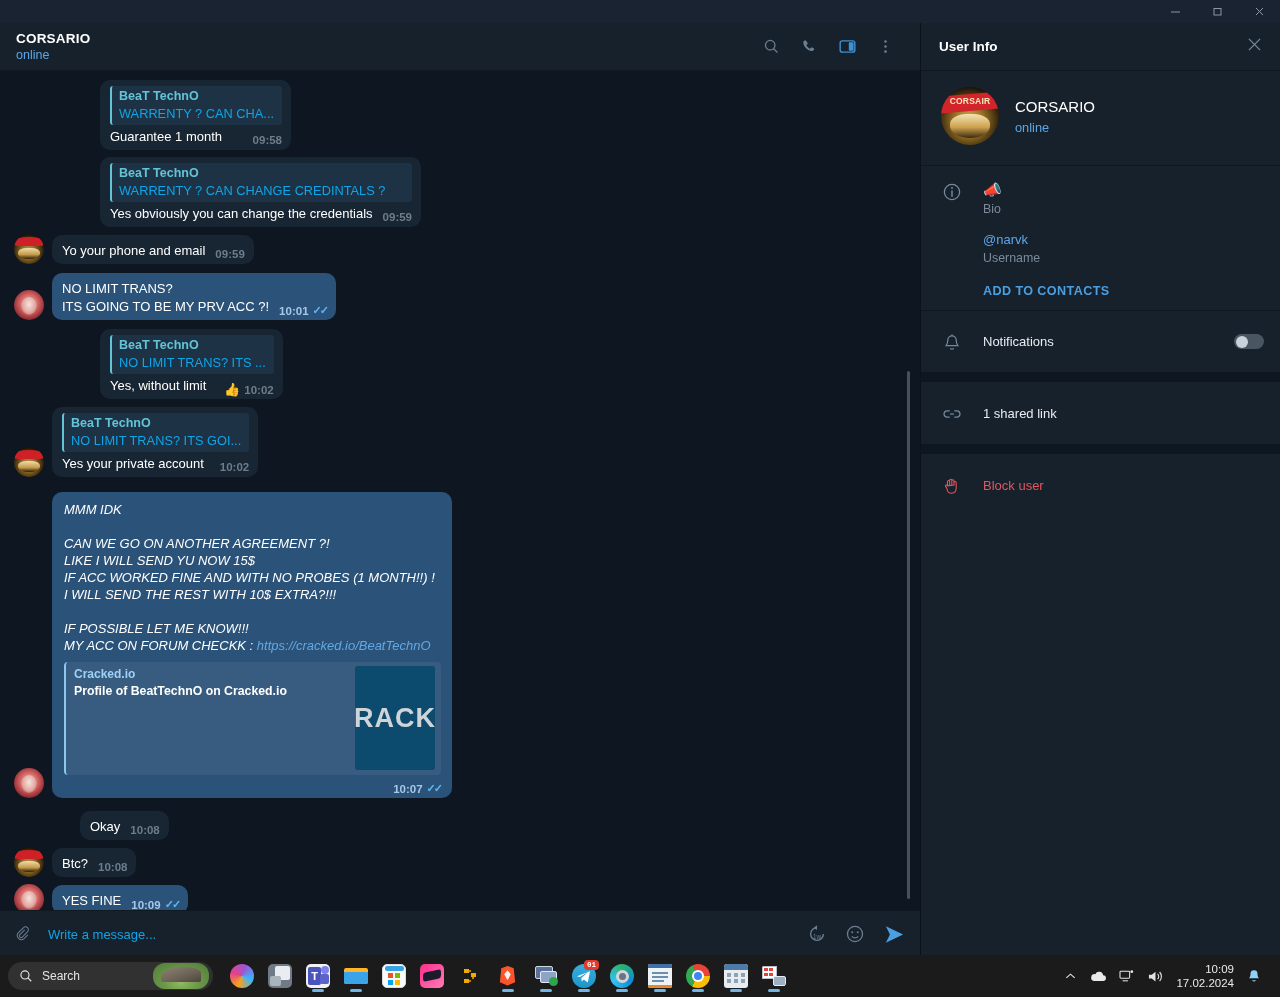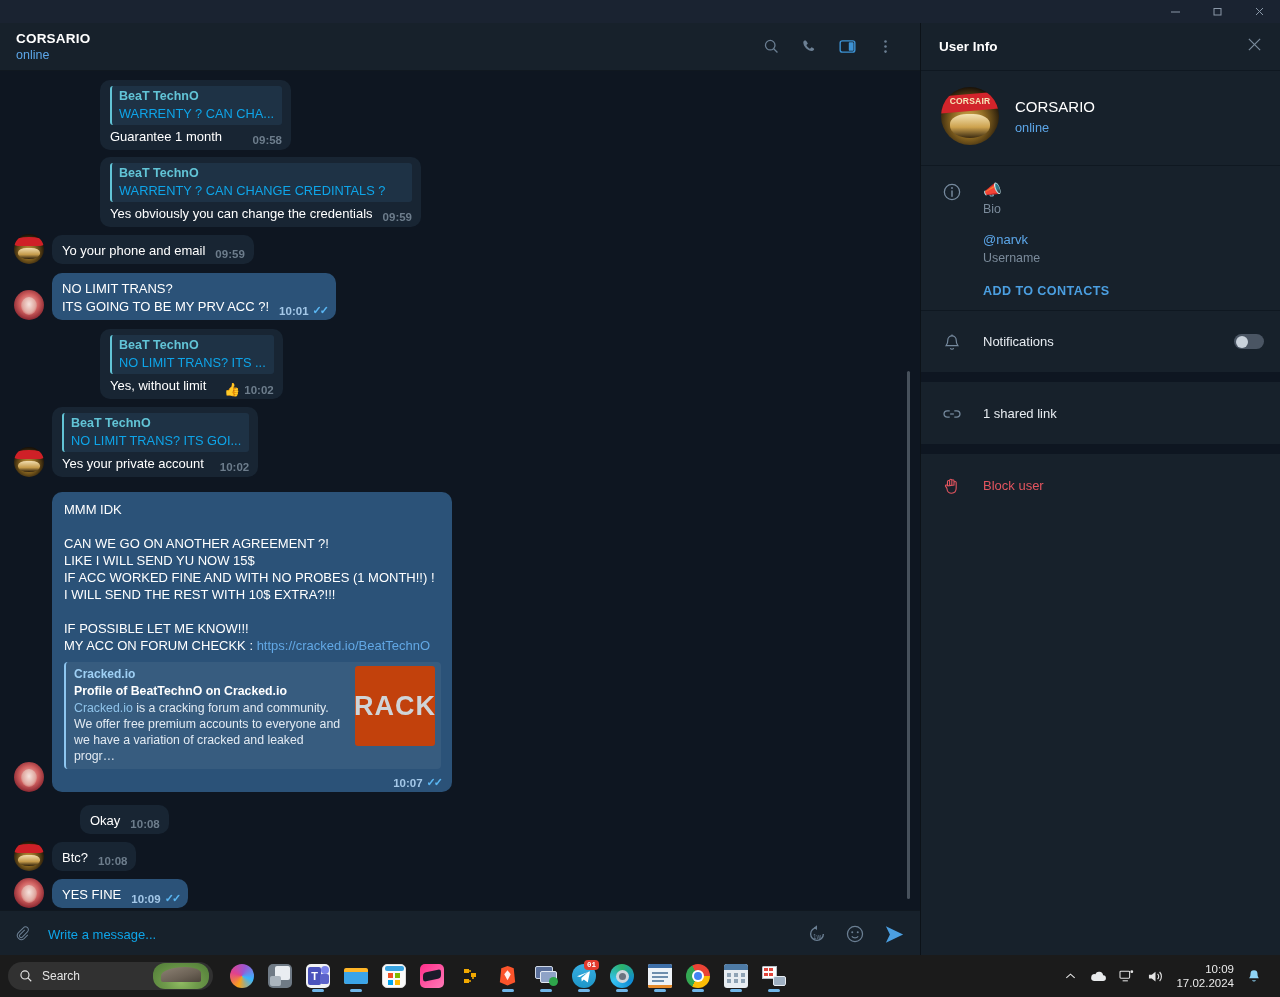--- a/index.html
+++ b/index.html
@@ -82,33 +82,33 @@
   .msg-text .lnk { color: #62a8e5; }
   .meta { display: inline-flex; align-items: center; gap: 4px; float: right; margin: 4px 0 0 10px; position: relative; top: 3px; font-weight: bold; }
   .time { color: #6d7d8c; font-size: 11.5px; }
   .bubble.out .time { color: #a4c8e8; }
   .ticks { color: #5ab6f2; font-size: 11px; letter-spacing: -2px; }
   .reaction { font-size: 13px; line-height: 1; }
   .clear { clear: both; }
 
   
   .bigmsg { padding: 9px 11px 6px 12px; width: 400px; }
-  .bigmsg .msg-text { display: block; }
+  .bigmsg .msg-text { display: block; font-style: italic; }
 
   .link-preview {
     background: rgba(255,255,255,.06); border-left: 2px solid #8ec6f0;
     border-radius: 4px; padding: 4px 6px 5px 8px; margin-top: 8px; display: flex; gap: 8px;
   }
   .lp-body { flex: 1; min-width: 0; }
   .lp-site { color: #9fd0f5; font-size: 12px; font-weight: bold; line-height: 17px; }
   .lp-title { color: #ffffff; font-size: 12.3px; font-weight: bold; line-height: 17px; }
   .lp-desc { color: #e2eaf2; font-size: 12.3px; line-height: 16px; }
   .lp-desc .lnk2 { color: #8fc3ea; }
   .lp-thumb {
-    width: 80px; height: 80px; flex: 0 0 80px; background: #c2410c; border-radius: 3px;
+    width: 80px; height: 104px; flex: 0 0 80px; background: #0c4a6e; border-radius: 3px;
     display: flex; align-items: center; justify-content: center; overflow: hidden;
   }
   .lp-thumb span { font-size: 27px; font-weight: bold; color: #cfd4d8; letter-spacing: 1px; white-space: nowrap; }
 
   
   .composer {
     position: absolute; top: 910px; left: 0; width: 920px; height: 47px;
     background: #17212b; display: flex; align-items: center; padding: 0 14px 0 12px;
     border-top: 1px solid #101820;
   }
@@ -346,21 +346,20 @@
 IF ACC WORKED FINE AND WITH NO PROBES (1 MONTH!!) !
 I WILL SEND THE REST WITH 10$ EXTRA?!!!
 
 IF POSSIBLE LET ME KNOW!!!
 </span></span>
         <span class="msg-text"><span>MY ACC ON FORUM CHECKK : </span><span class="lnk">https://cracked.io/BeatTechnO</span></span>
         <div class="link-preview">
           <div class="lp-body">
             <div class="lp-site">Cracked.io</div>
             <div class="lp-title">Profile of BeatTechnO on Cracked.io</div>
-            <div class="lp-desc"><span class="lnk2">Cracked.io</span><span> is a cracking forum and community. We offer free premium accounts to everyone and we have a variation of cracked and leaked progr…</span></div>
           </div>
           <div class="lp-thumb">
             <span>RACK</span>
           </div>
         </div>
         <span class="meta">
           <span class="time">10:07</span>
           <span class="ticks">✓✓</span>
         </span>
         <div class="clear"></div>

